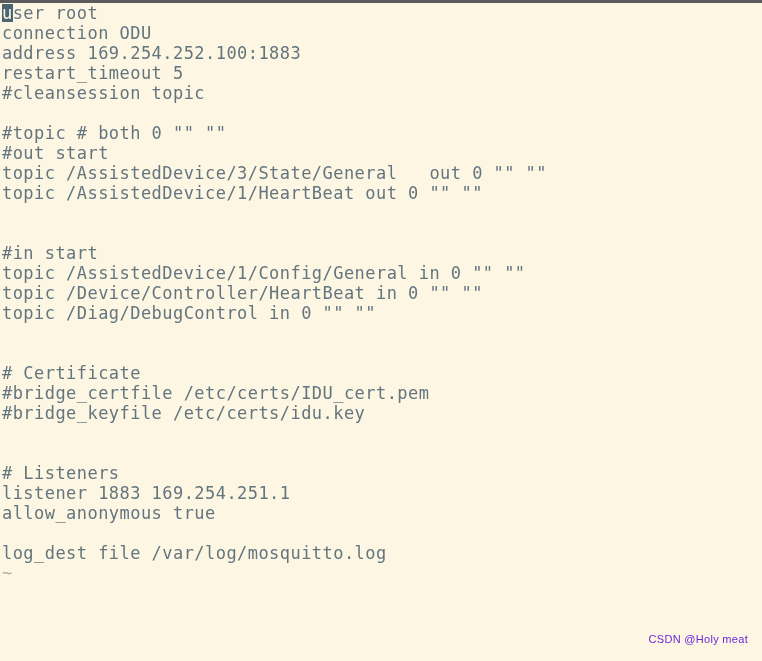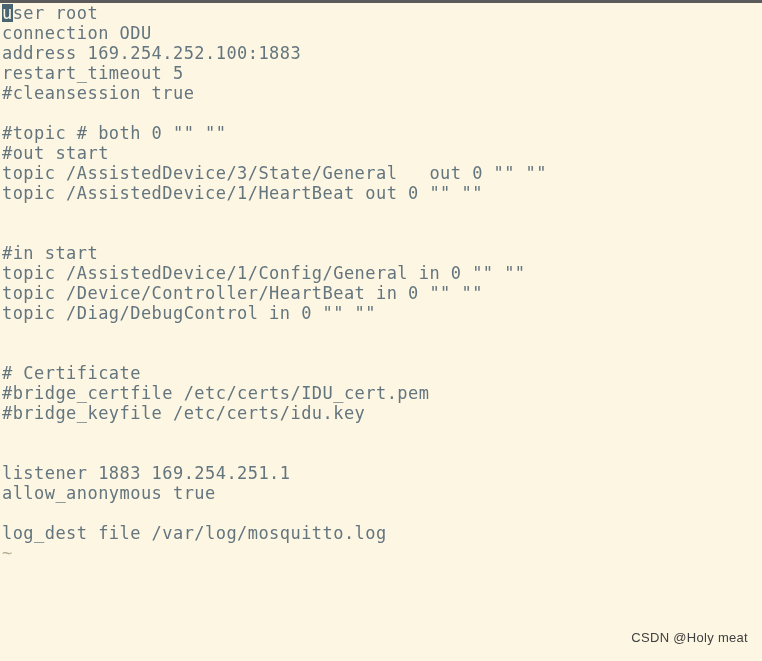--- a/index.html
+++ b/index.html
@@ -74,59 +74,60 @@
     letter-spacing: 0.45px;
     color: #fdf6e3;
     z-index: 6;
     font-family: "DejaVu Sans Mono", "Liberation Mono", monospace;
     white-space: pre;
   }
   #watermark {
     position: absolute;
     right: 14px;
     bottom: 16px;
-    font-size: 13px;
-    color: #404040;
+    font-size: 11px;
+    color: #6d28d9;
     font-family: "Liberation Sans", sans-serif;
     letter-spacing: 0.3px;
     z-index: 4;
   }
 </style>
 </head>
 <body>
 
 <div id="terminal-window">
 
   <div id="window-top-edge"></div>
 
   <div id="terminal-body">
     <div id="code-lines">
         <div class="code-line">user root</div>
         <div class="code-line">connection ODU</div>
         <div class="code-line">address 169.254.252.100:1883</div>
         <div class="code-line">restart_timeout 5</div>
-        <div class="code-line">#cleansession true</div>
+        <div class="code-line">#cleansession topic</div>
         <div class="code-line blank"></div>
         <div class="code-line">#topic # both 0 "" ""</div>
         <div class="code-line">#out start</div>
         <div class="code-line">topic /AssistedDevice/3/State/General   out 0 "" ""</div>
         <div class="code-line">topic /AssistedDevice/1/HeartBeat out 0 "" ""</div>
         <div class="code-line blank"></div>
         <div class="code-line blank"></div>
         <div class="code-line">#in start</div>
         <div class="code-line">topic /AssistedDevice/1/Config/General in 0 "" ""</div>
         <div class="code-line">topic /Device/Controller/HeartBeat in 0 "" ""</div>
         <div class="code-line">topic /Diag/DebugControl in 0 "" ""</div>
         <div class="code-line blank"></div>
         <div class="code-line blank"></div>
         <div class="code-line"># Certificate</div>
         <div class="code-line">#bridge_certfile /etc/certs/IDU_cert.pem</div>
         <div class="code-line">#bridge_keyfile /etc/certs/idu.key</div>
         <div class="code-line blank"></div>
         <div class="code-line blank"></div>
+        <div class="code-line"># Listeners</div>
         <div class="code-line">listener 1883 169.254.251.1</div>
         <div class="code-line">allow_anonymous true</div>
         <div class="code-line blank"></div>
         <div class="code-line">log_dest file /var/log/mosquitto.log</div>
       </div>
     <div class="tilde-line">~</div>
   </div>
 
   <div id="cursor-block"></div>
   <div id="cursor-char">u</div>

